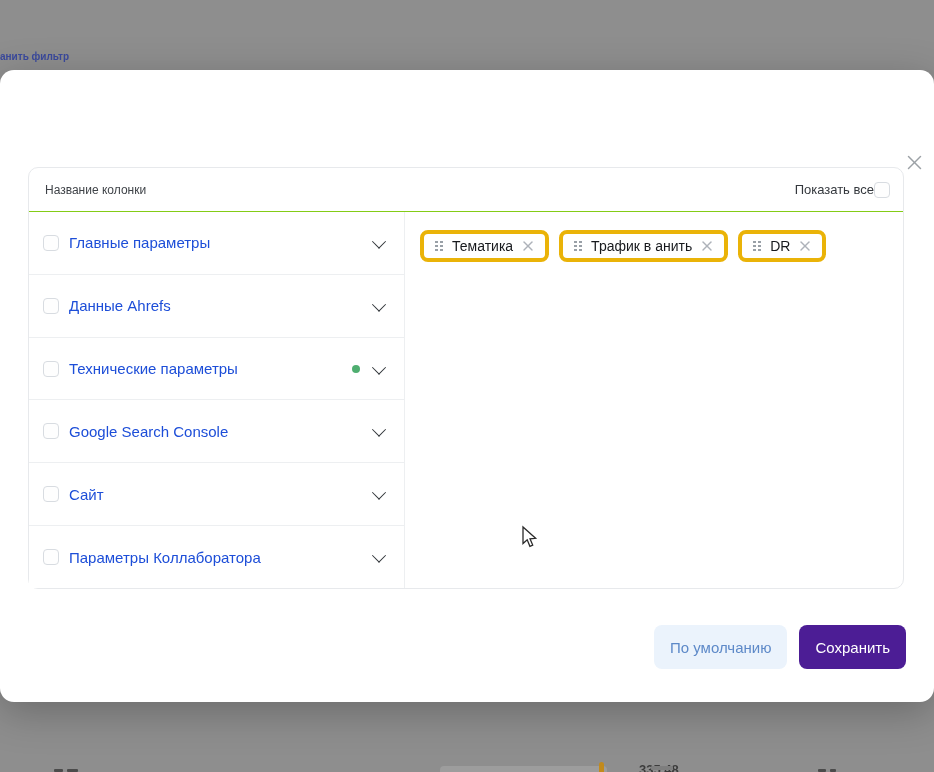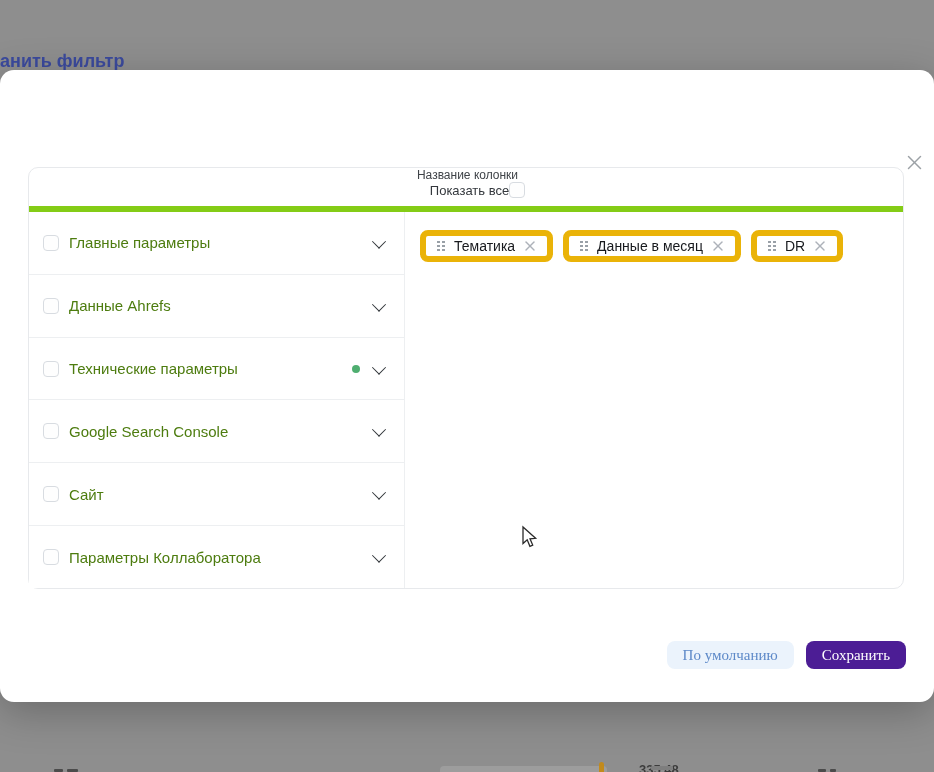--- a/index.html
+++ b/index.html
@@ -7,21 +7,21 @@
     position:relative;
     width:934px;height:772px;
     overflow:hidden;
     background:#8e8e8e;
     font-family:"Liberation Sans", sans-serif;
     -webkit-font-smoothing:antialiased;
   }
   
   .bg-link{
     position:absolute;left:0;top:51px;z-index:1;
-    font-size:18px;font-weight:bold;color:#3b4a9d;
+    font-size:10px;font-weight:bold;color:#3b4a9d;
     text-decoration:none;white-space:nowrap;cursor:pointer;
   }
   .bg-frag{position:absolute;z-index:1;background:#4b4b4b;border-radius:1px;}
   .bg-pill{
     position:absolute;z-index:1;left:440px;top:766px;width:167px;height:8px;
     background:#9d9d9d;border-radius:4px 4px 0 0;
   }
   .bg-flame{
     position:absolute;z-index:1;left:599px;top:762px;width:5px;height:10px;
     background:#c28a1c;border-radius:3px 3px 0 0;
@@ -50,76 +50,76 @@
     display:flex;align-items:center;justify-content:center;
   }
   
   .panel{
     position:absolute;left:28px;top:97px;width:876px;height:422px;
     border:1px solid #e7e9ec;border-radius:10px;box-sizing:border-box;
     background:#fff;
   }
   .panel-header{
     height:44px;box-sizing:border-box;
-    display:flex;align-items:center;justify-content:flex-start;
-    padding:0 13px 0 16px;border-bottom:6px solid #84cc16;flex-direction:column;
+    display:flex;align-items:center;justify-content:space-between;
+    padding:0 13px 0 16px;border-bottom:1px solid #84cc16;
   }
   .panel-header-title{font-size:12px;color:#3f4348;}
   .show-all{display:flex;align-items:center;gap:0;cursor:default;padding-left:20px;}
   .show-all-label{font-size:13px;color:#34383d;}
   .checkbox{
     width:16px;height:16px;box-sizing:border-box;flex:0 0 auto;
     border:1px solid #d8dce1;border-radius:4px;background:#fefefe;cursor:pointer;
   }
   .panel-body{display:flex;height:376px;}
   .groups{width:376px;box-sizing:border-box;border-right:1px solid #edeff1;
     display:flex;flex-direction:column;}
   .group-row{
     flex:1;display:flex;align-items:center;box-sizing:border-box;
     padding:0 20px 0 14px;border-bottom:1px solid #edeff1;cursor:pointer;background:#fff;
   }
   .group-row:last-child{border-bottom:none;}
-  .group-label{font-size:15px;color:#4d7c0f;margin-left:10px;}
+  .group-label{font-size:15px;color:#1d4ed8;margin-left:10px;}
   .spacer{flex:1;}
   .dot{
     width:8px;height:8px;border-radius:50%;background:#4fae70;
     margin-right:14px;flex:0 0 auto;
   }
   .chevron{
     width:9px;height:9px;flex:0 0 auto;
     border-right:1.6px solid #2f3338;border-bottom:1.6px solid #2f3338;
     transform:rotate(45deg) translate(-1px,-1px);
   }
   
   .chips-area{
     flex:1;padding:18px 15px;display:flex;align-items:flex-start;
     gap:10px;flex-wrap:wrap;box-sizing:border-box;
   }
   .chip{
     height:32px;box-sizing:border-box;display:inline-flex;align-items:center;
-    gap:9px;padding:0 11px;border:6px solid #eab308;border-radius:8px;
+    gap:9px;padding:0 11px;border:4px solid #eab308;border-radius:8px;
     background:#fff;cursor:grab;
   }
   .drag-handle{
     width:8px;height:12px;flex:0 0 auto;cursor:grab;
     background-image:radial-gradient(circle at 1.5px 2px,#99a0a7 1.25px,transparent 1.5px);
     background-size:5px 4px;
   }
   .chip-label{font-size:14px;color:#17191d;white-space:nowrap;}
   .chip-close{
     background:none;border:none;padding:0;width:12px;height:12px;cursor:pointer;
     display:flex;align-items:center;justify-content:center;
   }
   
   .footer{
     position:absolute;right:28px;bottom:33px;display:flex;gap:12px;
   }
   .btn{
-    height:28px;border:none;border-radius:8px;font-size:15px;
-    font-family:Liberation Serif, serif;cursor:pointer;
+    height:44px;border:none;border-radius:8px;font-size:15px;
+    font-family:Liberation Sans, sans-serif;cursor:pointer;
     display:inline-flex;align-items:center;justify-content:center;
   }
   .btn-default{background:#ebf3fc;color:#5d89c8;padding:0 16px;}
   .btn-save{background:#4c1d95;color:#ffffff;padding:0 16px;}
   
   .cursor{position:absolute;left:520px;top:525px;z-index:99;pointer-events:none;}
 </style>
 </head>
 <body>
 
@@ -215,21 +215,21 @@
           <button class="chip-close">
             <svg width="10" height="10" viewBox="0 0 10 10">
               <line x1="1" y1="1" x2="9" y2="9" stroke="#adb2b9" stroke-width="1.4" stroke-linecap="round"></line>
               <line x1="9" y1="1" x2="1" y2="9" stroke="#adb2b9" stroke-width="1.4" stroke-linecap="round"></line>
             </svg>
           </button>
         </div>
 
         <div class="chip">
           <span class="drag-handle"></span>
-          <span class="chip-label">Данные в месяц</span>
+          <span class="chip-label">Трафик в анить</span>
           <button class="chip-close">
             <svg width="10" height="10" viewBox="0 0 10 10">
               <line x1="1" y1="1" x2="9" y2="9" stroke="#adb2b9" stroke-width="1.4" stroke-linecap="round"></line>
               <line x1="9" y1="1" x2="1" y2="9" stroke="#adb2b9" stroke-width="1.4" stroke-linecap="round"></line>
             </svg>
           </button>
         </div>
 
         <div class="chip">
           <span class="drag-handle"></span>

